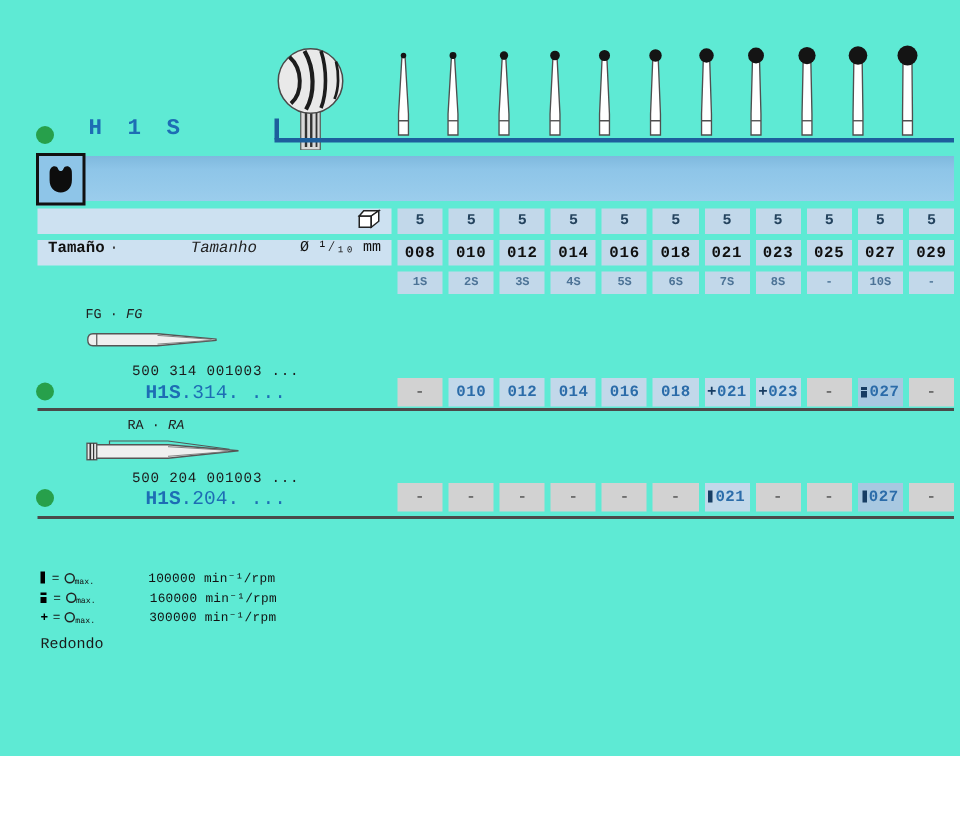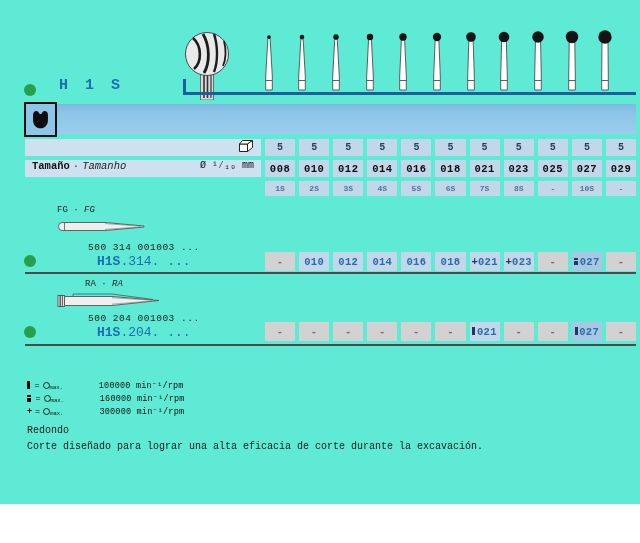--- a/index.html
+++ b/index.html
@@ -52,21 +52,21 @@
   }
   .cell-pack { font-size:10px; font-weight:700; color:#24435e; }
   .cell-size { font-size:10.5px; font-weight:700; color:#0f0f0f; letter-spacing:0.5px; }
   .cell-us   { font-size:8px;  font-weight:700; color:#4c7396; }
   .cell-val  { font-size:10.5px; font-weight:700; color:#2b6ca9; letter-spacing:0.3px; }
   .cell-dash { background:#d2d2d2; color:#6e6e6e; }
   .cell-hl   { background:#a8c8e1; }
 
   .size-label-primary { font-size:10.5px; font-weight:700; color:#111; }
   .size-label-sep { font-size:10.5px; color:#333; margin:0 3px; }
-  .size-label-secondary { font-size:10.5px; font-style:italic; color:#222; }
+  .size-label-secondary { font-size:10.5px; font-style:italic; color:#222;margin-left:45px; }
   .size-unit { margin-left:auto; font-size:10px; color:#111; }
   .us-label { font-size:10px; color:#222; }
   #package-icon { margin-left:auto; }
 
   
   .shank-label { font-size:9px; color:#222; }
   .shank-label .alt { font-style:italic; }
   .order-number { font-size:9.5px; color:#1c1c1c; letter-spacing:0.5px; }
   .product-code { font-size:13px; color:#1d6db4; white-space:nowrap; }
   .product-code b { font-weight:700; }
@@ -346,15 +346,14 @@
       <div class="legend-line">
         <span class="sym sym-plus">+</span>
         <span class="legend-eq">=</span>
         <span class="rot-circle"></span>
         <span class="rot-max">max.</span>
         <span class="legend-text">300000 min⁻¹/rpm</span>
       </div>
     </div>
 
   <div class="abs" id="footer-title">Redondo</div>
-  <div class="abs" id="footer-desc">Corte diseñado para lograr una alta eficacia de corte durante la excavación.</div>
 
 </div>
 
 </body></html>

